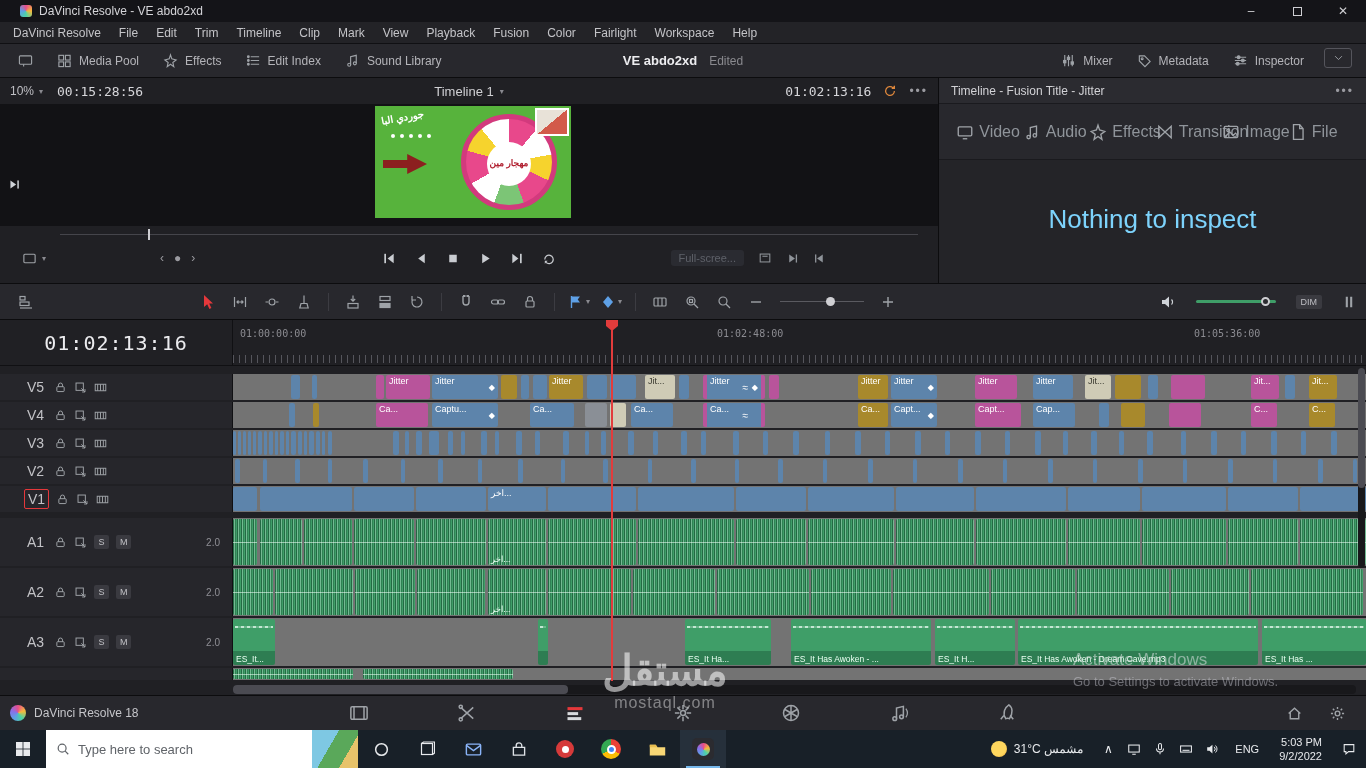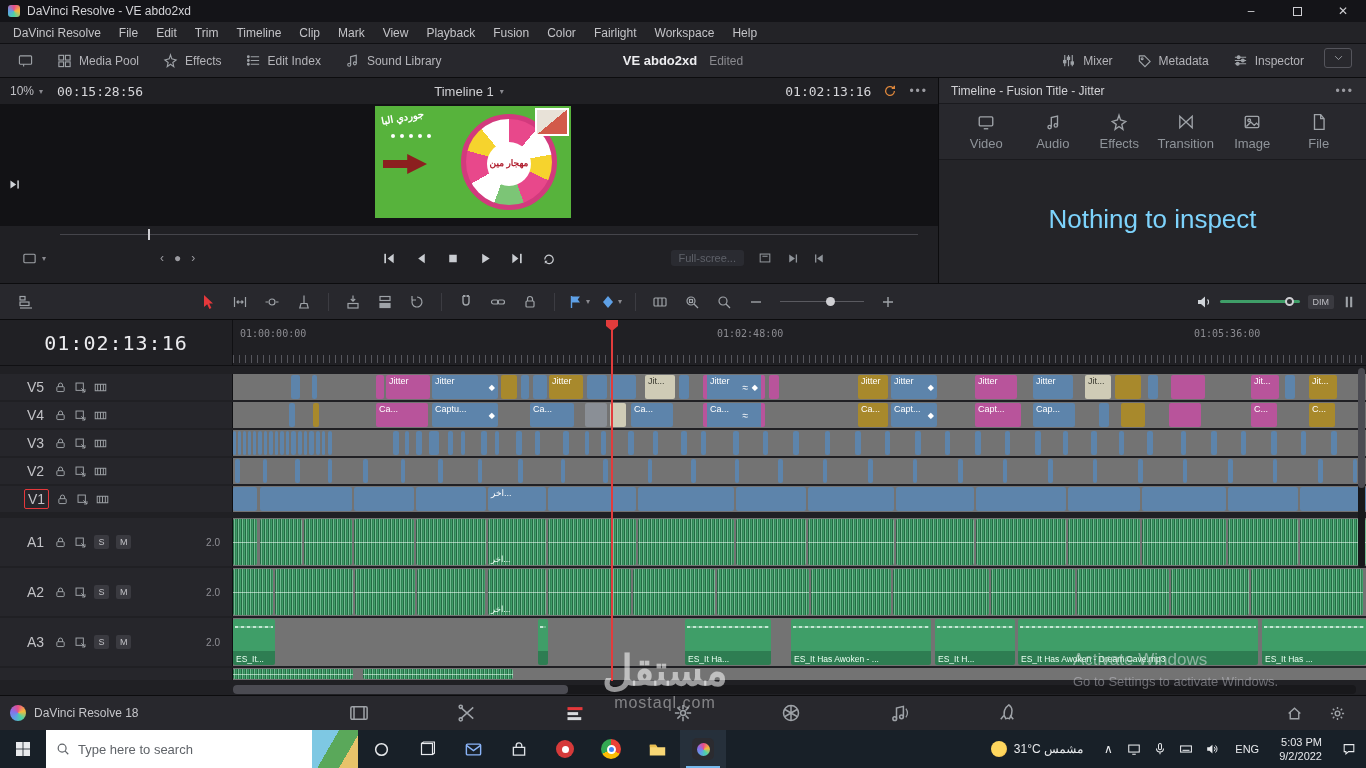--- a/index.html
+++ b/index.html
@@ -2,21 +2,21 @@
 <html><head>
 <meta charset="utf-8">
 <style>
   *{box-sizing:border-box;margin:0;padding:0}
   html,body{width:1366px;height:768px;overflow:hidden}
   body{background:#202024;font-family:"Liberation Sans",sans-serif;color:#c8c8cc;position:relative;font-size:12px}
   .mono{font-family:"DejaVu Sans Mono",monospace}
   svg{display:block}
 
   
-  .titlebar{height:22px;background:#141418;display:flex;align-items:center;padding-left:8px;color:#d4d4d8;font-size:12px}
+  .titlebar{height:22px;background:#141418;display:flex;align-items:center;padding-left:20px;color:#d4d4d8;font-size:12px}
   .app-logo{width:12px;height:12px;border-radius:3px;background:conic-gradient(#e84d8a,#f6b93b,#4cd3a5,#5ea0e6,#e84d8a);margin-right:7px}
   .win-controls{margin-left:auto;display:flex;height:100%}
   .win-btn{width:46px;display:flex;align-items:center;justify-content:center;color:#cfcfd3}
   .win-btn .sq{width:9px;height:9px;border:1px solid #cfcfd3}
 
   
   .menubar{height:22px;background:#232327;border-bottom:1px solid #101013;display:flex;align-items:center;padding-left:4px}
   .menu-item{padding:0 9px;font-size:12px;color:#c4c4c8;height:100%;display:flex;align-items:center}
 
   
@@ -58,35 +58,35 @@
   .tp-btn svg{width:15px;height:15px}
   .safe-dd{position:absolute;left:22px;display:flex;align-items:center;gap:5px}
   .ghost{position:absolute;right:112px;display:flex;align-items:center;gap:14px}
   .ghost .hint{color:rgba(190,195,205,.35);background:rgba(90,95,110,.18);border-radius:3px;padding:2px 8px;font-size:11px}
 
   
   .inspector{flex:1;display:flex;flex-direction:column;background:#26262b}
   .insp-head{height:26px;display:flex;align-items:center;padding:0 12px;font-size:12px;color:#d2d2d6;background:#2b2b30;border-bottom:1px solid #1a1a1e}
   .insp-head .dots3{margin-left:auto}
   .insp-tabs{height:56px;display:flex;align-items:center;justify-content:space-around;padding:0 14px;background:#28282d;border-bottom:1px solid #1a1a1e}
-  .tab{display:flex;flex-direction:column;align-items:center;gap:5px;font-size:13px;color:#8f949a;width:60px}
+  .tab{display:flex;flex-direction:row;gap:5px;font-size:16px;color:#8f949a;width:60px}
   .tab svg{width:18px;height:18px}
   .insp-body{flex:1;display:flex;justify-content:center;padding-top:44px;background:#242428}
   .nothing{font-size:26px;color:#7dd3fc}
 
   
   .tt{height:36px;background:#28282d;border-bottom:1px solid #0c0c0e;display:flex;align-items:center;padding:0 10px}
   .tt-btn{width:32px;height:26px;display:flex;align-items:center;justify-content:center;border-radius:3px}
   .tt-btn svg{width:16px;height:16px}
   .tt-sep{width:1px;height:18px;background:#3c3c42;margin:0 8px}
   .tt-left{margin-right:150px}
   .dd-pair{display:flex;align-items:center;gap:2px}
   .slider{width:84px;height:1px;background:#5a5a60;position:relative;margin:0 8px}
   .slider .knob{position:absolute;top:-4px;width:9px;height:9px;border-radius:50%;background:#cfcfd3}
-  .tt-right{margin-left:auto;display:flex;align-items:center;gap:8px}
+  .tt-right{margin-left:auto;display:flex;align-items:center;gap:20px}
   .vol{width:80px;height:3px;border-radius:2px;background:#3f9e68;position:relative}
   .vol .knob{position:absolute;right:6px;top:-3px;width:9px;height:9px;border-radius:50%;background:#2c2c30;border:2px solid #cfcfd3}
   .dim{font-size:9px;color:#bfbfc4;background:#3a3a40;border-radius:2px;padding:2px 5px}
 
   
   .timeline{height:375px;position:relative;background:#202024}
   .tl-top{display:flex;height:46px}
   .tl-top .tcbox{width:233px;display:flex;align-items:center;justify-content:center;border-right:1px solid #101013;border-bottom:1px solid #101013}
   .bigtc{font-size:20px;color:#ececef;letter-spacing:1px}
   .ruler{flex:1;position:relative;border-bottom:1px solid #101013}

